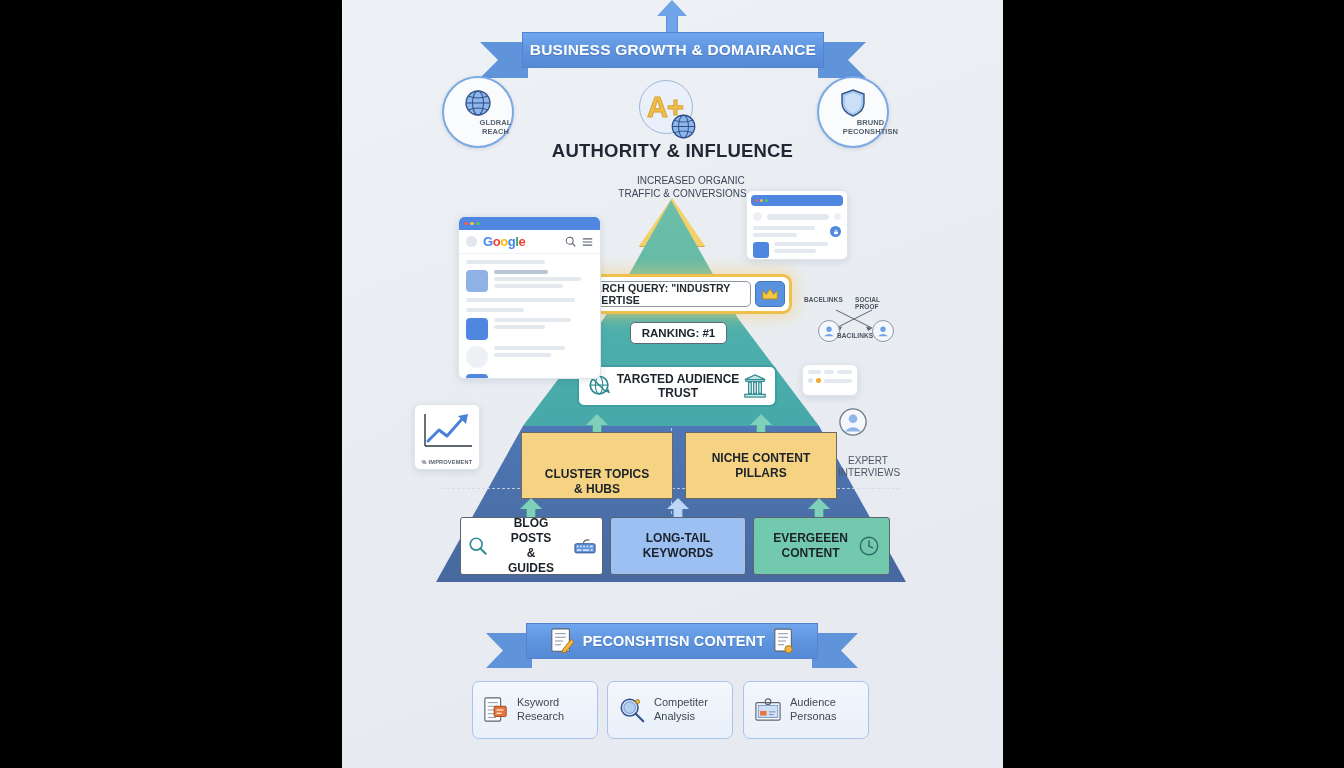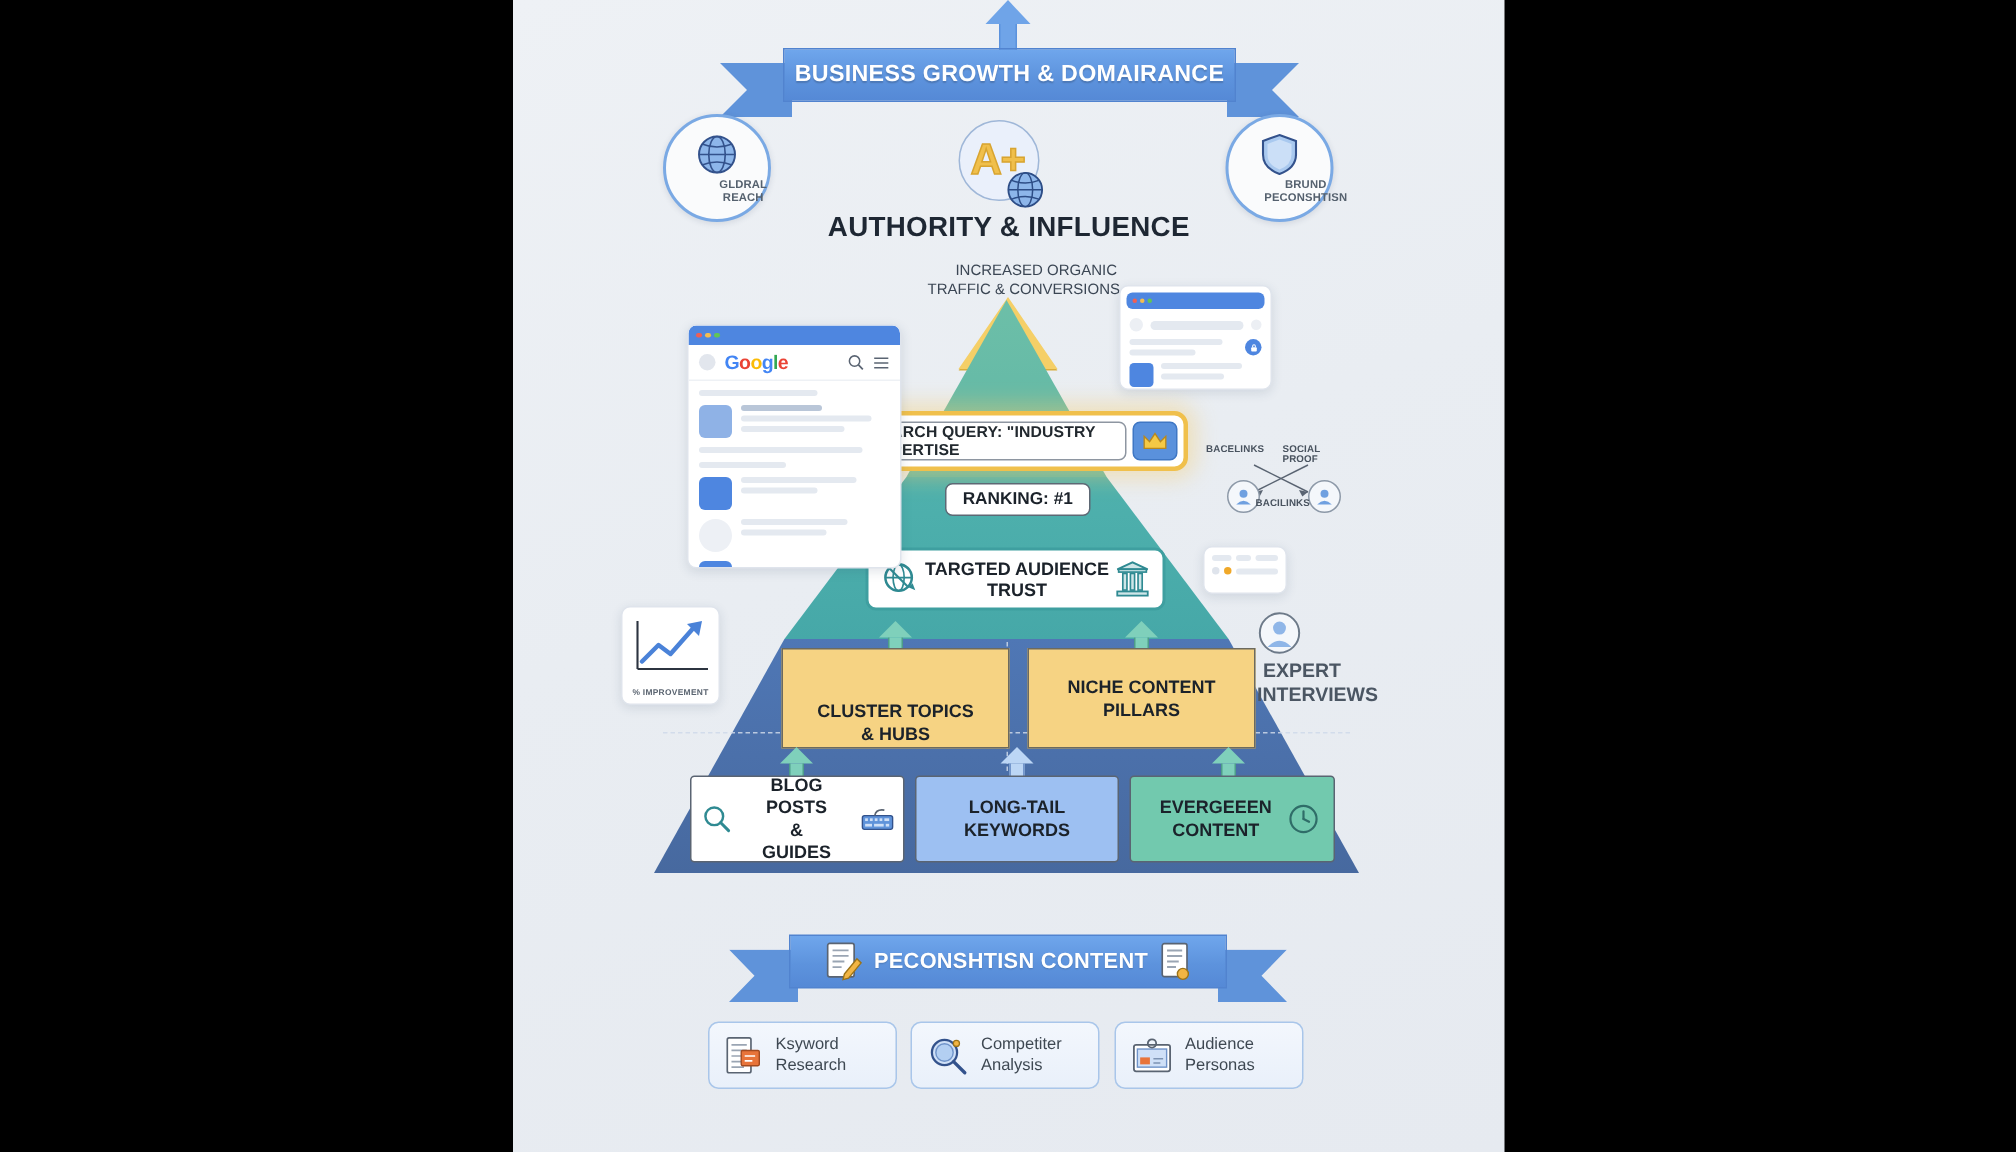--- a/index.html
+++ b/index.html
@@ -145,41 +145,41 @@
   #card-profile .bar{ height:11px;background:#4e86e0;border-radius:4px;margin:-2px -2px 6px;
      display:flex;align-items:center;gap:2px;padding-left:4px;}
 
   #card-chart{ left:72px; top:404px; width:66px; height:66px; padding:5px; }
   #card-chart .cap{ position:absolute;left:0;bottom:4px;width:100%;text-align:center;
      font-size:5.6px;font-weight:700;color:#5a6470;letter-spacing:.2px;}
 
   #card-snippet{ left:460px; top:364px; width:56px; height:32px; padding:5px; }
 
   #expert{ position:absolute; left:496px; top:407px; width:60px; text-align:center; }
-  #expert .cap{ margin-top:2px; font-size:13px;font-weight:700;color:#4b5663;line-height:1.2;}
+  #expert .cap{ margin-top:18px; font-size:10px;font-weight:400;color:#4b5663;line-height:1.2;}
 
   
   #backlinks{ position:absolute; left:462px; top:296px; width:100px; height:50px; }
   #backlinks .t{ position:absolute; font-size:6.5px;font-weight:700;color:#49535f;letter-spacing:.1px;}
   #backlinks .av2{ position:absolute; width:22px;height:22px;border-radius:50%;
      border:1.5px solid #8d99a8; background:#f4f7fb;display:flex;align-items:center;justify-content:center;}
 
   
   #ribbon-found{ position:absolute; left:184px; top:623px; width:292px; height:36px; }
   #ribbon-found .tail-l,#ribbon-found .tail-r{
      position:absolute; top:10px; width:46px;height:35px; background:#5f93da;}
   #ribbon-found .tail-l{ left:-40px; clip-path:polygon(0 0,100% 0,100% 100%,0 100%,17px 50%); }
   #ribbon-found .tail-r{ right:-40px; clip-path:polygon(0 0,100% 0,calc(100% - 17px) 50%,100% 100%,0 100%); }
   #ribbon-found .band{ position:absolute;left:0;top:0;width:292px;height:36px;
      background:linear-gradient(180deg,#6fa6ec 0%,#5d93dd 55%,#5589d6 100%);
      border:1px solid #5183cf; display:flex;align-items:center;justify-content:center;gap:8px;}
   #ribbon-found .band .t{ color:#fff;font-size:14.5px;font-weight:700;letter-spacing:.2px;
      text-shadow:0 1px 1px rgba(0,0,0,.18);}
 
-  .found-chip{ position:absolute; top:681px; width:126px; height:45px;
+  .found-chip{ position:absolute; top:681px; width:126px; height:58px;
      background:linear-gradient(180deg,#f3f7fd 0%,#e9f0fa 100%);
      border:1.5px solid #a9c6ea; border-radius:7px;
      display:flex;align-items:center;gap:8px;padding:0 10px;}
   .found-chip .t{ font-size:11px;color:#3e4852;line-height:1.25;}
   #chip-1{ left:130px; } #chip-2{ left:265px; } #chip-3{ left:401px; }
 
   svg{ display:block; }
 </style>
 </head>
 <body>

